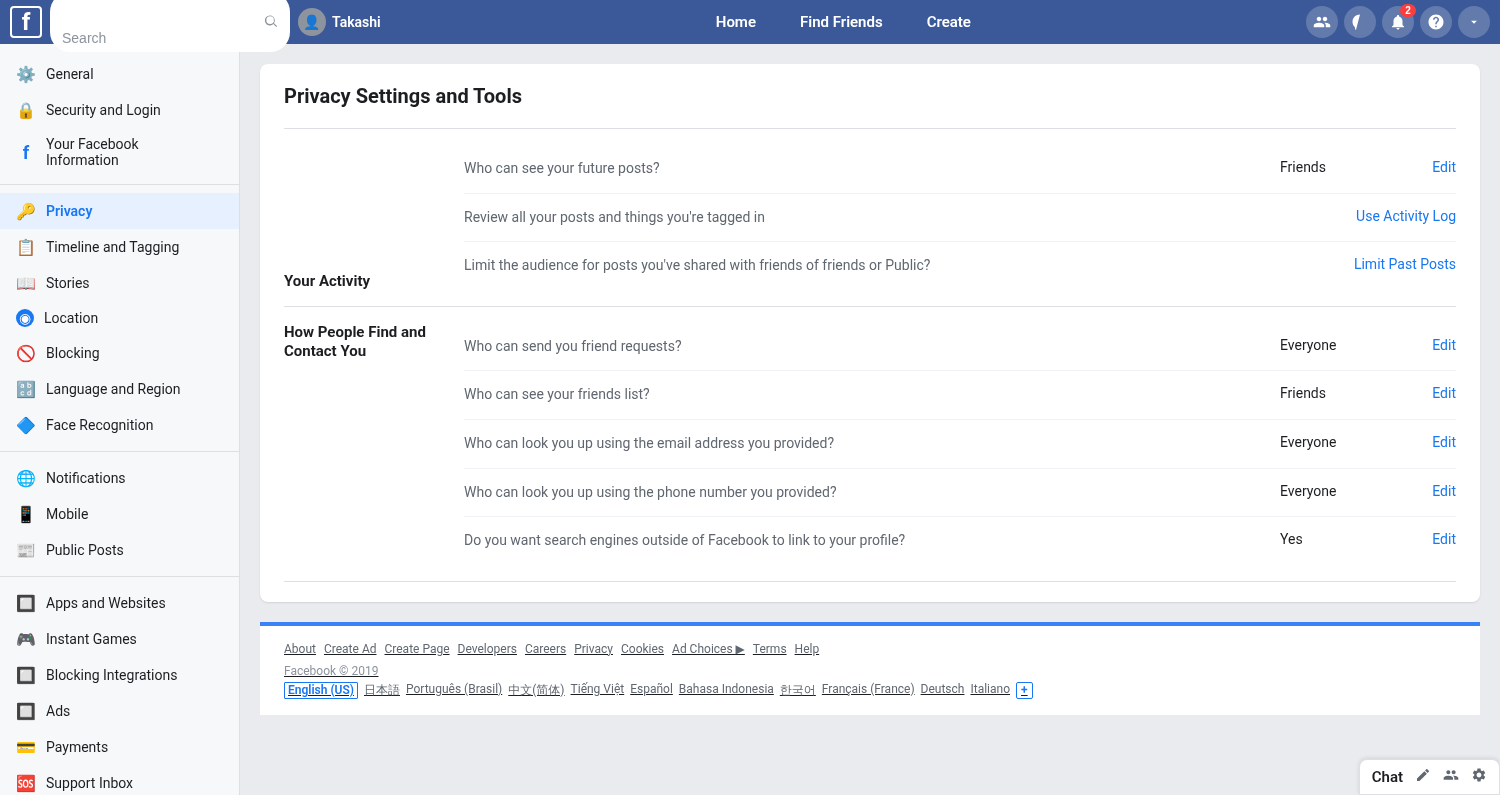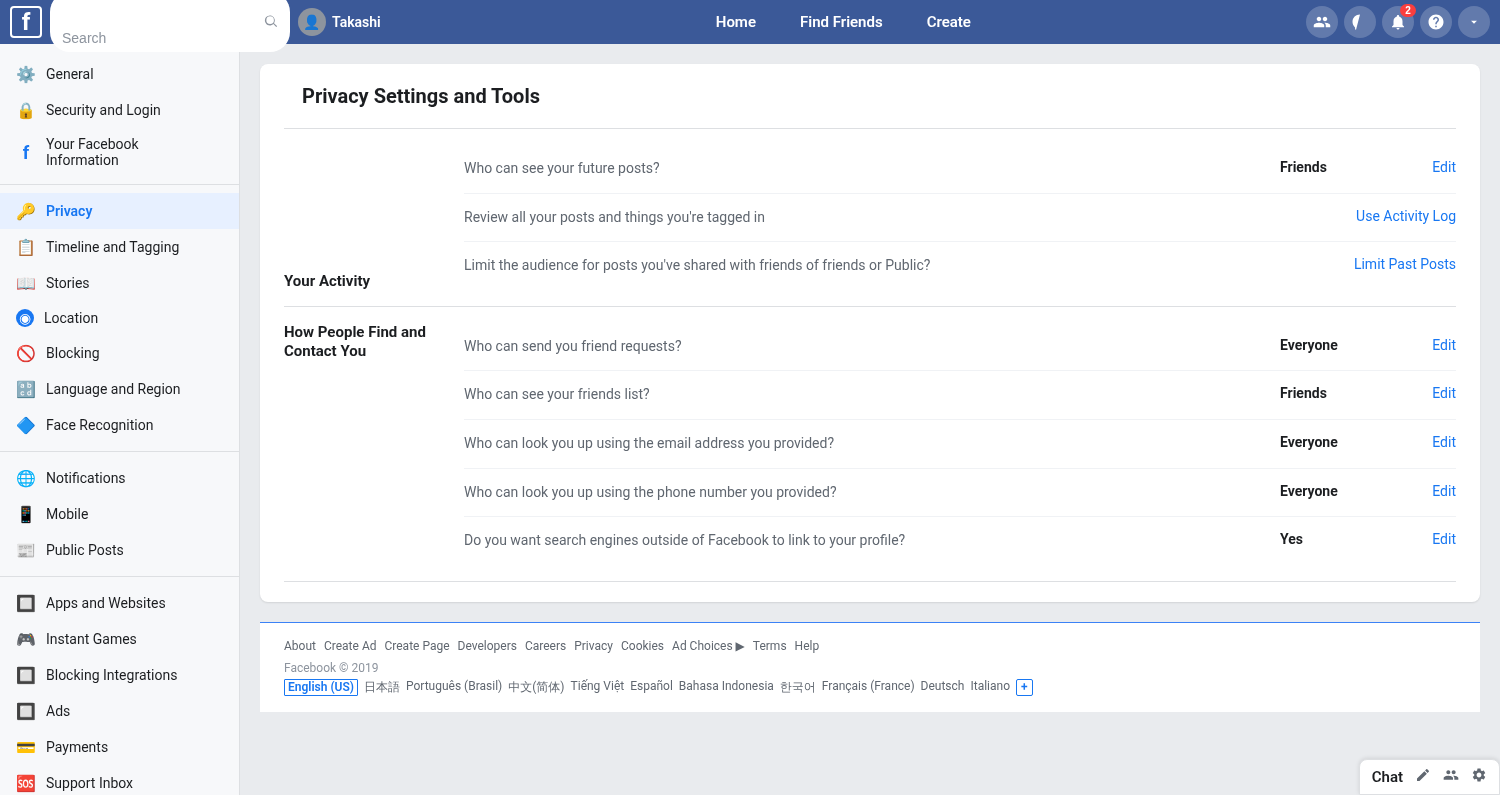--- a/index.html
+++ b/index.html
@@ -140,21 +140,20 @@
       background: white;
       border-radius: 8px;
       box-shadow: 0 1px 2px rgba(0,0,0,0.1);
       padding: 20px 24px;
     }
     .page-title {
       font-size: 20px;
       font-weight: 700;
       color: #1c1e21;
       margin-bottom: 20px;
-      margin-left: 18px;
     }
 
     
     .settings-section { margin-bottom: 0; }
     .settings-divider { border: none; border-top: 1px solid #dddfe2; margin: 0; }
     .settings-row {
       display: flex;
       align-items: flex-start;
       padding: 14px 0;
       border-bottom: 1px solid #f0f2f5;
@@ -162,40 +161,41 @@
     }
     .settings-row:last-child { border-bottom: none; }
     .settings-row-desc {
       flex: 1;
       color: #606770;
       font-size: 14px;
       line-height: 1.4;
     }
     .settings-row-value {
       min-width: 100px;
-      font-weight: 700;
+      font-weight: 400;
       color: #1c1e21;
       font-size: 14px;
     }
     .settings-row-action {
       min-width: 60px;
       text-align: right;
     }
     .action-link {
       color: #1877f2;
       text-decoration: none;
       font-size: 14px;
       cursor: pointer;
     }
 
     
     .footer {
       background: white;
       padding: 16px 24px;
-      border-top: 1px solid #3b82f6;
+      border-top: 4px solid #3b82f6;
+      text-decoration: underline;
     }
     .footer-links {
       display: flex;
       flex-wrap: wrap;
       gap: 8px;
       margin-bottom: 8px;
     }
     .footer-link {
       color: #606770;
       font-size: 12px;

